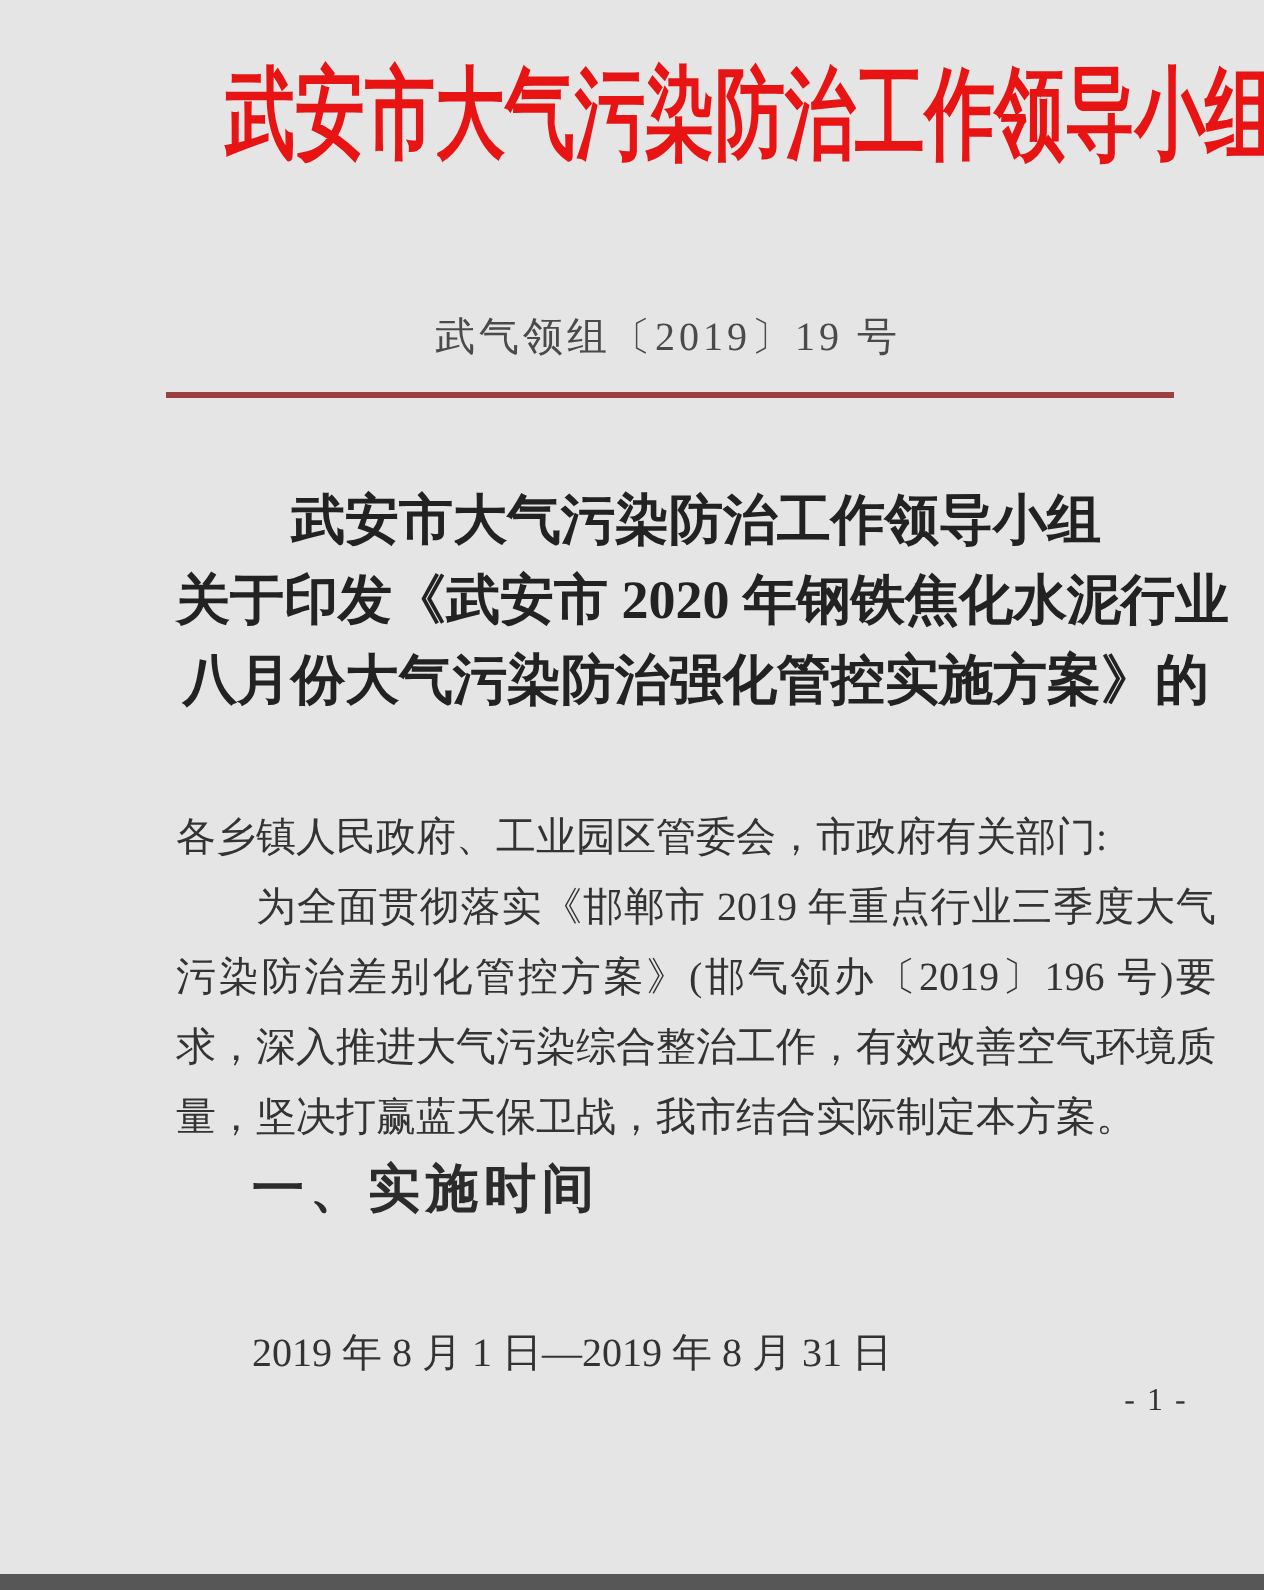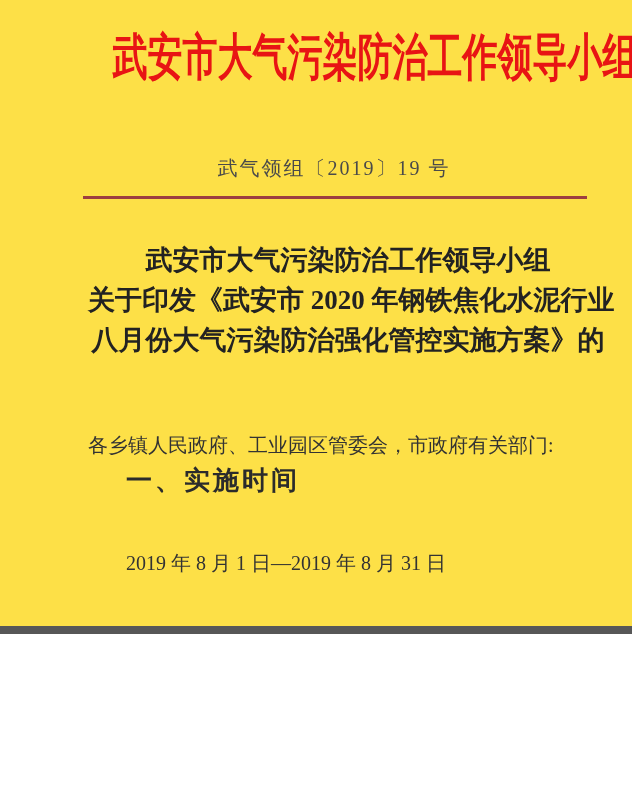--- a/index.html
+++ b/index.html
@@ -1,21 +1,21 @@
 <!DOCTYPE html>
 <html><head>
 <meta charset="utf-8">
 <style>
   * { margin: 0; padding: 0; box-sizing: border-box; }
   html, body { background: #ffffff; }
   .page {
     position: relative;
     width: 632px;
-    height: 634px;
-    background: #fde047;
+    height: 795px;
+    background: #e5e5e5;
     overflow: hidden;
     font-family: "Liberation Serif", "DejaVu Serif", serif;
   }
 
   
   .org-header {
     position: absolute;
     top: 24px;
     left: 0;
     width: 100%;
@@ -64,21 +64,21 @@
     color: #222222;
     font-weight: bold;
     font-size: 27px;
     line-height: 40px;
   }
   .title-line { white-space: nowrap; }
 
   
   .body-block {
     position: absolute;
-    top: 428px;
+    top: 402px;
     left: 88px;
     width: 520px;
     font-size: 20px;
     line-height: 35px;
     color: #333333;
     text-align: justify;
   }
   .salutation { text-indent: 0; }
   .paragraph { text-indent: 2em; }
   .section-heading {
@@ -132,20 +132,21 @@
   <div class="red-divider"></div>
 
   <div class="title-block">
     <div class="title-line">武安市大气污染防治工作领导小组</div>
     <div class="title-line">关于印发《武安市 2020 年钢铁焦化水泥行业</div>
     <div class="title-line">八月份大气污染防治强化管控实施方案》的</div>
   </div>
 
   <div class="body-block">
     <div class="salutation">各乡镇人民政府、工业园区管委会，市政府有关部门:</div>
+    <div class="paragraph">为全面贯彻落实《邯郸市 2019 年重点行业三季度大气污染防治差别化管控方案》(邯气领办〔2019〕196 号)要求，深入推进大气污染综合整治工作，有效改善空气环境质量，坚决打赢蓝天保卫战，我市结合实际制定本方案。</div>
     <div class="section-heading">一、实施时间</div>
     <div class="date-line">2019 年 8 月 1 日—2019 年 8 月 31 日</div>
   </div>
 
   <div class="page-number">- 1 -</div>
 
   <div class="footer-bar"></div>
 
 </div>
 

